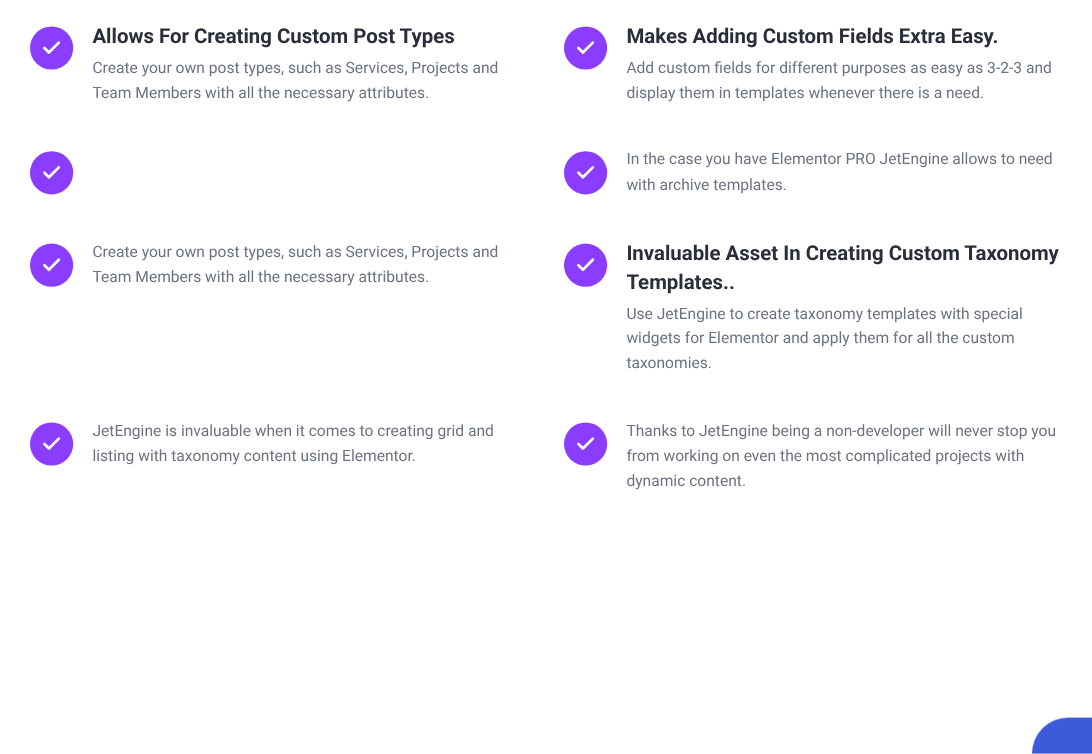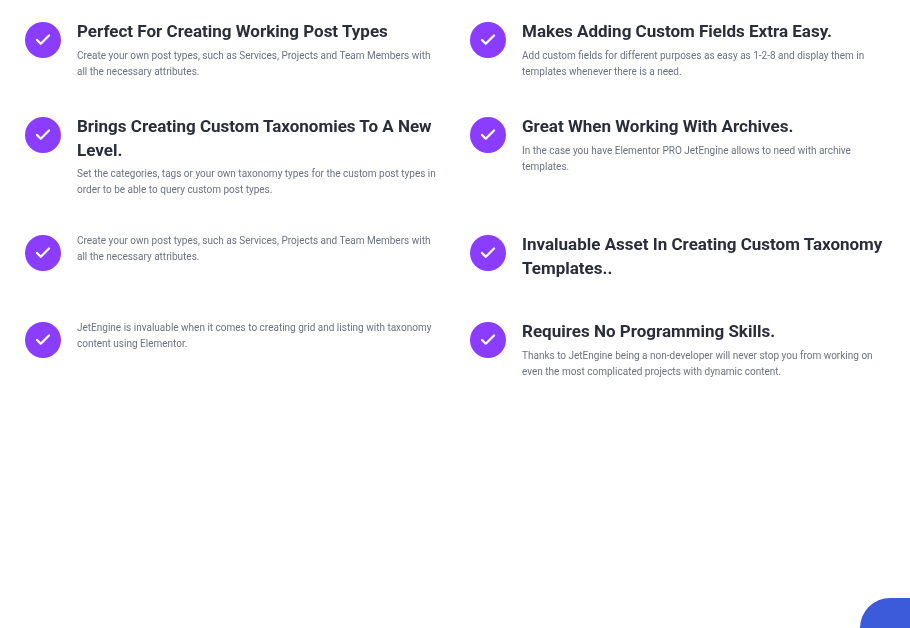--- a/index.html
+++ b/index.html
@@ -43,21 +43,21 @@
       flex: 1;
     }
     .feature-title {
       font-size: 17px;
       font-weight: 700;
       color: #2a2e3a;
       line-height: 1.4;
       margin-bottom: 4px;
     }
     .feature-description {
-      font-size: 10px;
+      font-size: 13px;
       color: #6b7280;
       line-height: 1.6;
     }
     .corner-badge {
       position: fixed;
       bottom: 0;
       right: 0;
       width: 50px;
       height: 30px;
       background: #3b5bdb;
@@ -69,57 +69,52 @@
 
 <div class="features-grid">
 
   <div class="feature-item">
     <div class="icon-wrapper">
       <svg viewBox="0 0 24 24" fill="none" stroke="#ffffff" stroke-width="3" stroke-linecap="round" stroke-linejoin="round">
           <polyline points="20 6 9 17 4 12"></polyline>
         </svg>
     </div>
     <div class="feature-content">
-      <div class="feature-title">Perfect For Creating Working Post Types</div>
+      <div class="feature-title">Allows For Creating Custom Post Types</div>
       <div class="feature-description">Create your own post types, such as Services, Projects and Team Members with all the necessary attributes.</div>
     </div>
   </div>
 
   <div class="feature-item">
     <div class="icon-wrapper">
       <svg viewBox="0 0 24 24" fill="none" stroke="#ffffff" stroke-width="3" stroke-linecap="round" stroke-linejoin="round">
           <polyline points="20 6 9 17 4 12"></polyline>
         </svg>
     </div>
     <div class="feature-content">
       <div class="feature-title">Makes Adding Custom Fields Extra Easy.</div>
-      <div class="feature-description">Add custom fields for different purposes as easy as 1-2-8 and display them in templates whenever there is a need.</div>
+      <div class="feature-description">Add custom fields for different purposes as easy as 3-2-3 and display them in templates whenever there is a need.</div>
+    </div>
+  </div>
+
+  <div class="feature-item">
+    <div class="icon-wrapper">
+      <svg viewBox="0 0 24 24" fill="none" stroke="#ffffff" stroke-width="3" stroke-linecap="round" stroke-linejoin="round">
+          <polyline points="20 6 9 17 4 12"></polyline>
+        </svg>
     </div>
   </div>
 
   <div class="feature-item">
     <div class="icon-wrapper">
       <svg viewBox="0 0 24 24" fill="none" stroke="#ffffff" stroke-width="3" stroke-linecap="round" stroke-linejoin="round">
           <polyline points="20 6 9 17 4 12"></polyline>
         </svg>
     </div>
     <div class="feature-content">
-      <div class="feature-title">Brings Creating Custom Taxonomies To A New Level.</div>
-      <div class="feature-description">Set the categories, tags or your own taxonomy types for the custom post types in order to be able to query custom post types.</div>
-    </div>
-  </div>
-
-  <div class="feature-item">
-    <div class="icon-wrapper">
-      <svg viewBox="0 0 24 24" fill="none" stroke="#ffffff" stroke-width="3" stroke-linecap="round" stroke-linejoin="round">
-          <polyline points="20 6 9 17 4 12"></polyline>
-        </svg>
-    </div>
-    <div class="feature-content">
-      <div class="feature-title">Great When Working With Archives.</div>
       <div class="feature-description">In the case you have Elementor PRO JetEngine allows to need with archive templates.</div>
     </div>
   </div>
 
   <div class="feature-item">
     <div class="icon-wrapper">
       <svg viewBox="0 0 24 24" fill="none" stroke="#ffffff" stroke-width="3" stroke-linecap="round" stroke-linejoin="round">
           <polyline points="20 6 9 17 4 12"></polyline>
         </svg>
     </div>
@@ -129,20 +124,21 @@
   </div>
 
   <div class="feature-item">
     <div class="icon-wrapper">
       <svg viewBox="0 0 24 24" fill="none" stroke="#ffffff" stroke-width="3" stroke-linecap="round" stroke-linejoin="round">
           <polyline points="20 6 9 17 4 12"></polyline>
         </svg>
     </div>
     <div class="feature-content">
       <div class="feature-title">Invaluable Asset In Creating Custom Taxonomy Templates..</div>
+      <div class="feature-description">Use JetEngine to create taxonomy templates with special widgets for Elementor and apply them for all the custom taxonomies.</div>
     </div>
   </div>
 
   <div class="feature-item">
     <div class="icon-wrapper">
       <svg viewBox="0 0 24 24" fill="none" stroke="#ffffff" stroke-width="3" stroke-linecap="round" stroke-linejoin="round">
           <polyline points="20 6 9 17 4 12"></polyline>
         </svg>
     </div>
     <div class="feature-content">
@@ -150,20 +146,19 @@
     </div>
   </div>
 
   <div class="feature-item">
     <div class="icon-wrapper">
       <svg viewBox="0 0 24 24" fill="none" stroke="#ffffff" stroke-width="3" stroke-linecap="round" stroke-linejoin="round">
           <polyline points="20 6 9 17 4 12"></polyline>
         </svg>
     </div>
     <div class="feature-content">
-      <div class="feature-title">Requires No Programming Skills.</div>
       <div class="feature-description">Thanks to JetEngine being a non-developer will never stop you from working on even the most complicated projects with dynamic content.</div>
     </div>
   </div>
 
 </div>
 
 <div class="corner-badge"></div>
 
 </body></html>

